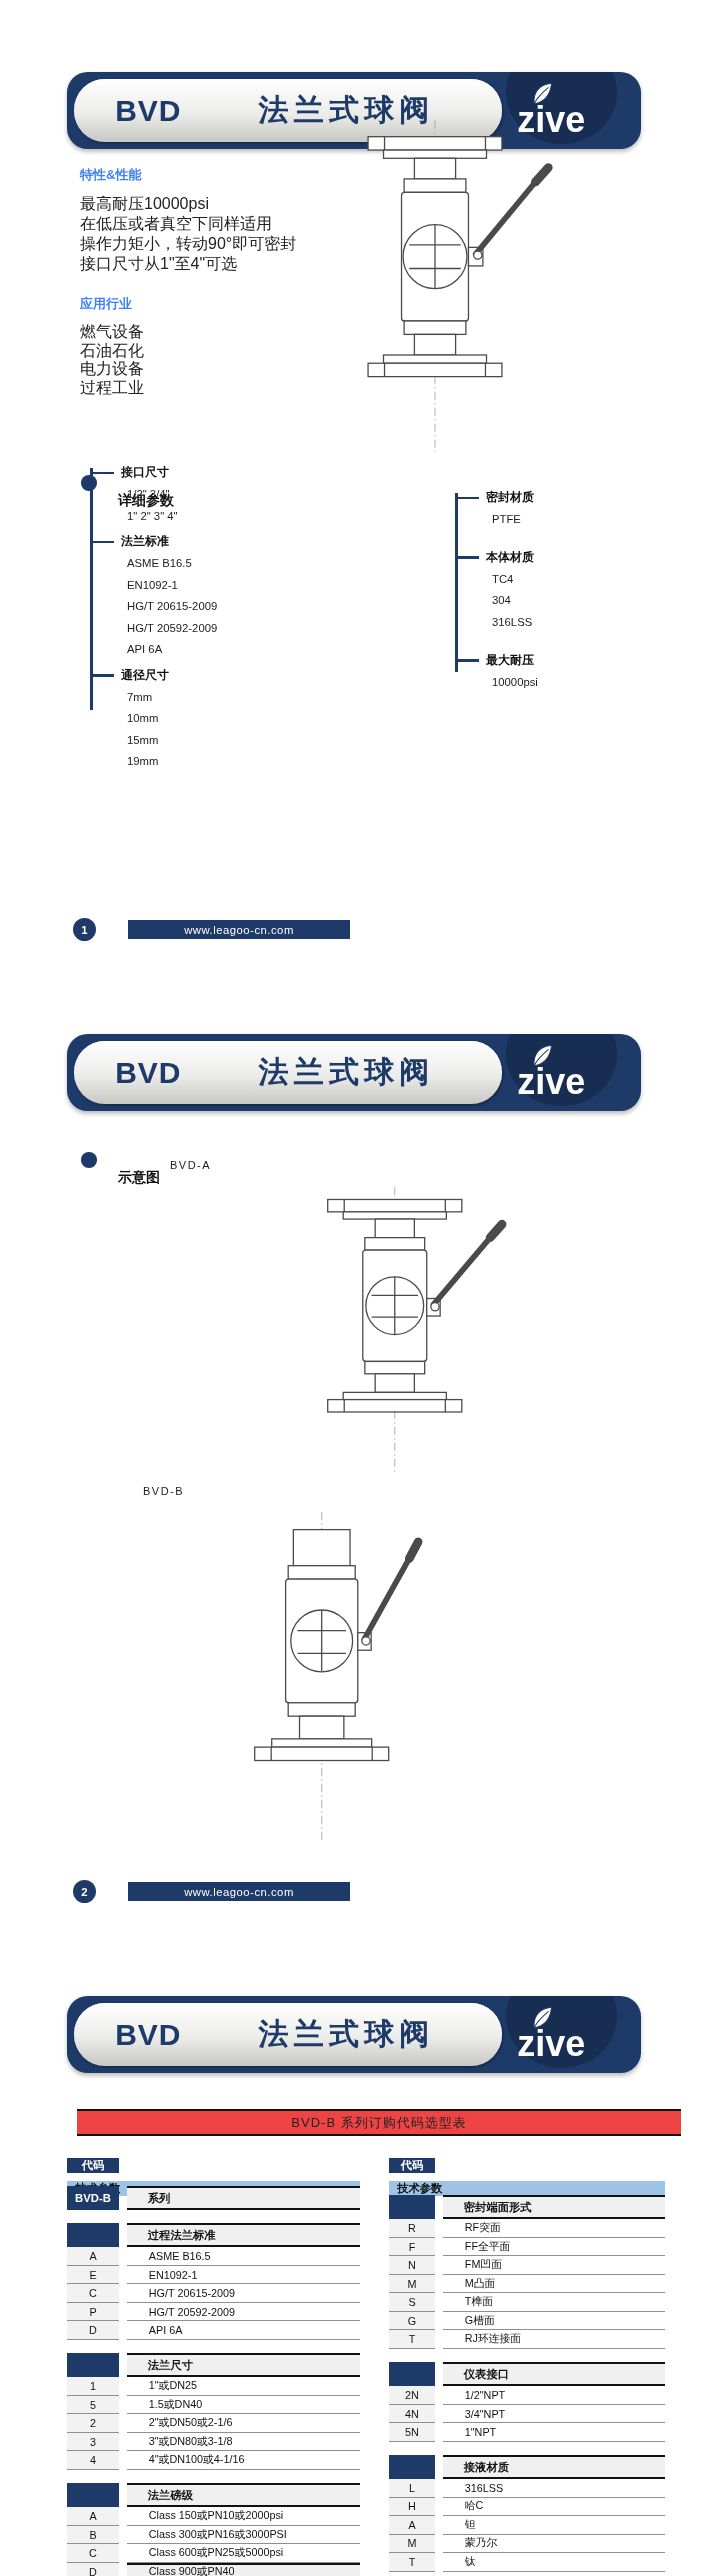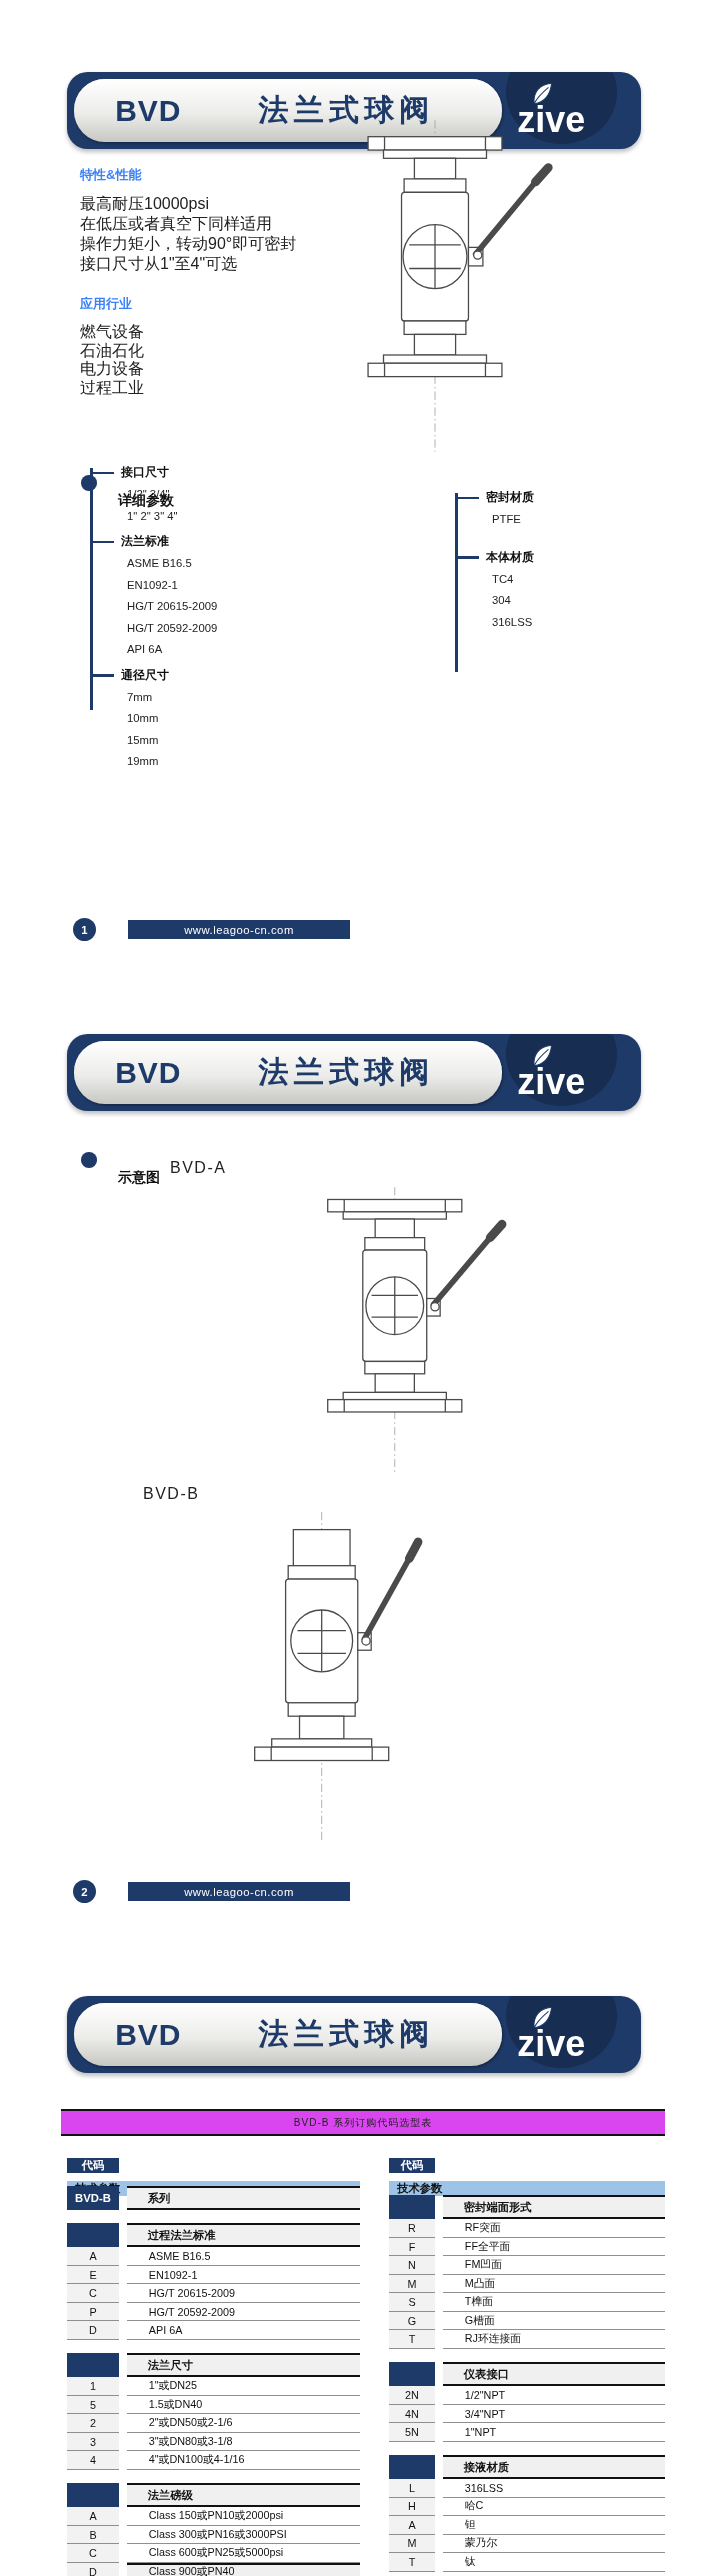--- a/index.html
+++ b/index.html
@@ -48,28 +48,28 @@
   #tree-b{left:89px;top:753px;width:216px;height:135px;}
   #tree-b .branch{margin-bottom:13.4px;}
   #tree-c{left:455px;top:489px;width:206px;height:185px;}
   #tree-c .branch{margin-bottom:20.6px;}
 
   
   .valve-svg{position:absolute;}
   #valve-1{left:314px;top:116px;}
   #valve-2a{left:258px;top:222px;}
   #valve-2b{left:193px;top:547px;}
-  .diagram-label{position:absolute;font-size:16px;color:#222;letter-spacing:1.5px;}
+  .diagram-label{position:absolute;font-size:11px;color:#222;letter-spacing:1.5px;}
   #label-bvda{left:170px;top:197px;}
   #label-bvdb{left:143px;top:523px;}
 
   
-  .tbl-title{position:absolute;left:61px;top:185px;width:604px;height:23px;background:#d946ef;
+  .tbl-title{position:absolute;left:77px;top:185px;width:604px;height:23px;background:#ef4444;
     border-top:2.6px solid #111;border-bottom:2.6px solid #111;
-    display:flex;align-items:center;justify-content:center;font-size:10px;color:#222;letter-spacing:1px;}
+    display:flex;align-items:center;justify-content:center;font-size:13px;color:#222;letter-spacing:1px;}
   .otable{position:absolute;top:234px;}
   .otable.left{left:67px;width:293px;}
   .otable.right{left:389px;width:276px;}
   .t-head{display:flex;gap:8.2px;height:24px;margin-bottom:4.1px;flex-direction:column;}
   .t-head-code{width:52px;background:#1e3a68;color:#fff;font-weight:bold;font-size:11.3px;display:flex;align-items:center;justify-content:center;}
   .otable.right .t-head-code{width:46px;}
   .t-head-val{flex:1;background:#9dc3e6;font-weight:bold;font-size:11.3px;color:#111;display:flex;align-items:center;padding-left:8.2px;}
   .t-sec{display:flex;gap:8.2px;height:24px;margin-top:13.4px;}
   .t-series{margin-top:0;}
   .t-sec-code{width:52px;background:#1e3a68;color:#fff;font-weight:bold;font-size:11.3px;display:flex;align-items:center;justify-content:center;}
@@ -153,20 +153,24 @@
       <div class="trunk"></div>
       <div class="branch">
         <div class="branch-h">密封材质</div>
         <div class="branch-v">PTFE</div>
       </div>
       <div class="branch">
         <div class="branch-h">本体材质</div>
         <div class="branch-v">TC4</div>
         <div class="branch-v">304</div>
         <div class="branch-v">316LSS</div>
+      </div>
+      <div class="branch">
+        <div class="branch-h">最大耐压</div>
+        <div class="branch-v">10000psi</div>
       </div>
     </div>
 
   <svg class="valve-svg" id="valve-1" width="242" height="340" viewBox="0 0 470 660">
     <g stroke="#4a4a4a" stroke-width="2.5" fill="#ffffff">
       <line x1="235" y1="8" x2="235" y2="652" stroke="#9a9a9a" stroke-width="1.5" stroke-dasharray="16 6 3 6"></line>
       <rect x="105" y="40" width="260" height="26"></rect>
       <line x1="137" y1="40" x2="137" y2="66"></line>
         <line x1="333" y1="40" x2="333" y2="66"></line>
       <rect x="135" y="66" width="200" height="16"></rect>

